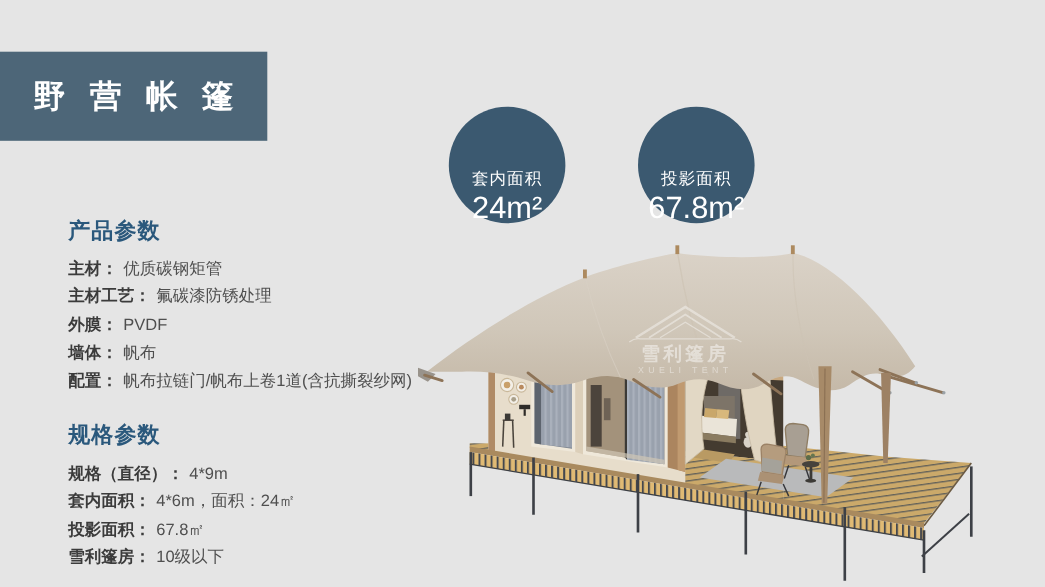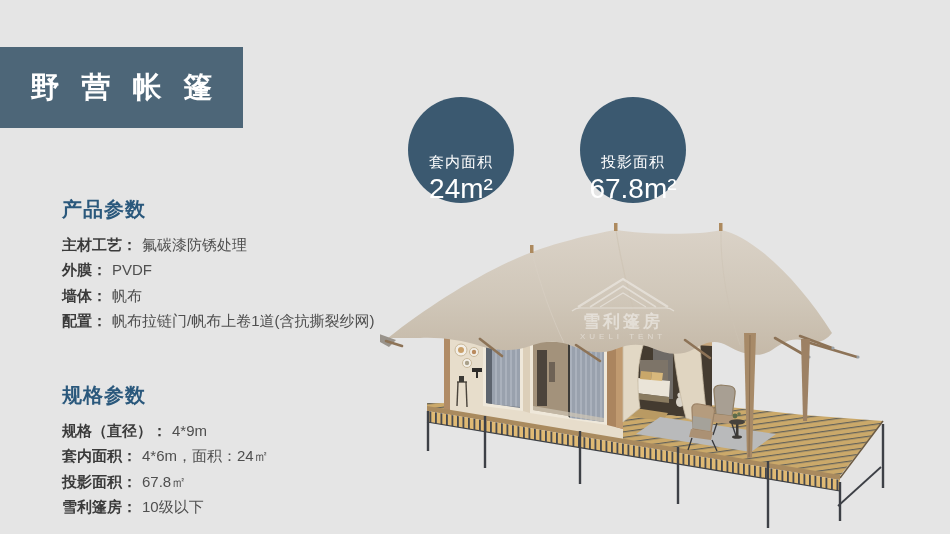--- a/index.html
+++ b/index.html
@@ -56,20 +56,21 @@
     <div class="badge-label">套内面积</div>
     <div class="badge-value">24m²</div>
   </div>
   <div class="badge b2">
     <div class="badge-label">投影面积</div>
     <div class="badge-value">67.8m²</div>
   </div>
 
   <div class="param-section products">
     <h2>产品参数</h2>
+    <div class="param-row"><span class="lbl">主材：</span><span class="val">优质碳钢矩管</span></div>
     <div class="param-row"><span class="lbl">主材工艺：</span><span class="val">氟碳漆防锈处理</span></div>
     <div class="param-row"><span class="lbl">外膜：</span><span class="val">PVDF</span></div>
     <div class="param-row"><span class="lbl">墙体：</span><span class="val">帆布</span></div>
     <div class="param-row"><span class="lbl">配置：</span><span class="val">帆布拉链门/帆布上卷1道(含抗撕裂纱网)</span></div>
   </div>
 
   <div class="param-section specs">
     <h2>规格参数</h2>
     <div class="param-row"><span class="lbl">规格（直径）：</span><span class="val">4*9m</span></div>
     <div class="param-row"><span class="lbl">套内面积：</span><span class="val">4*6m，面积：24㎡</span></div>

